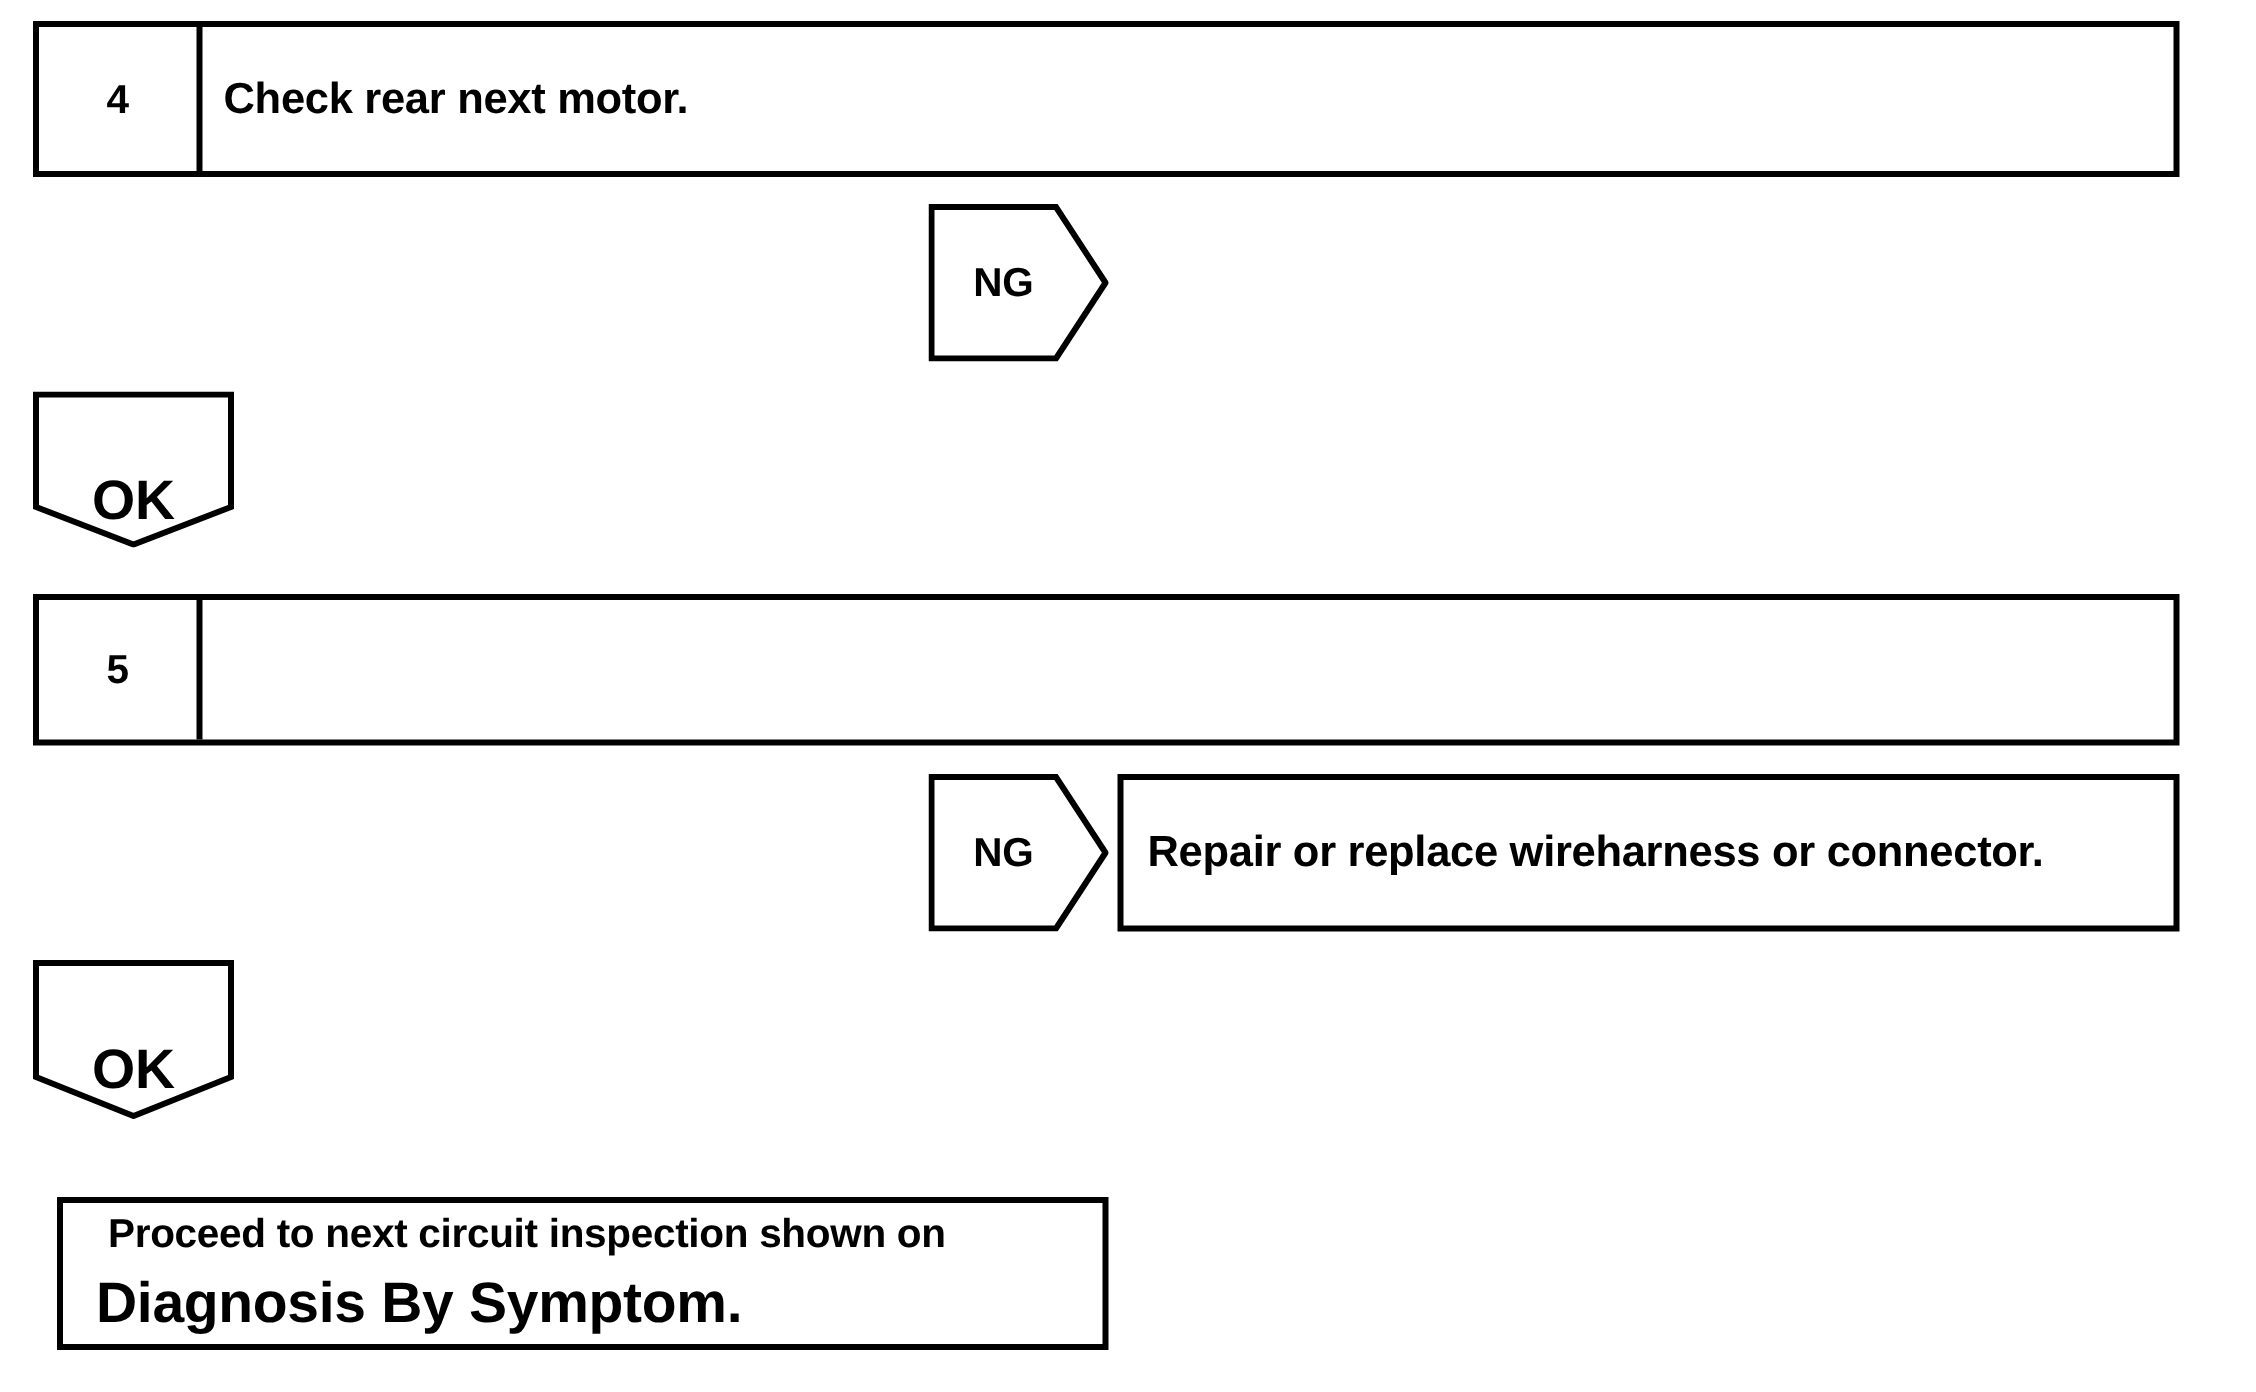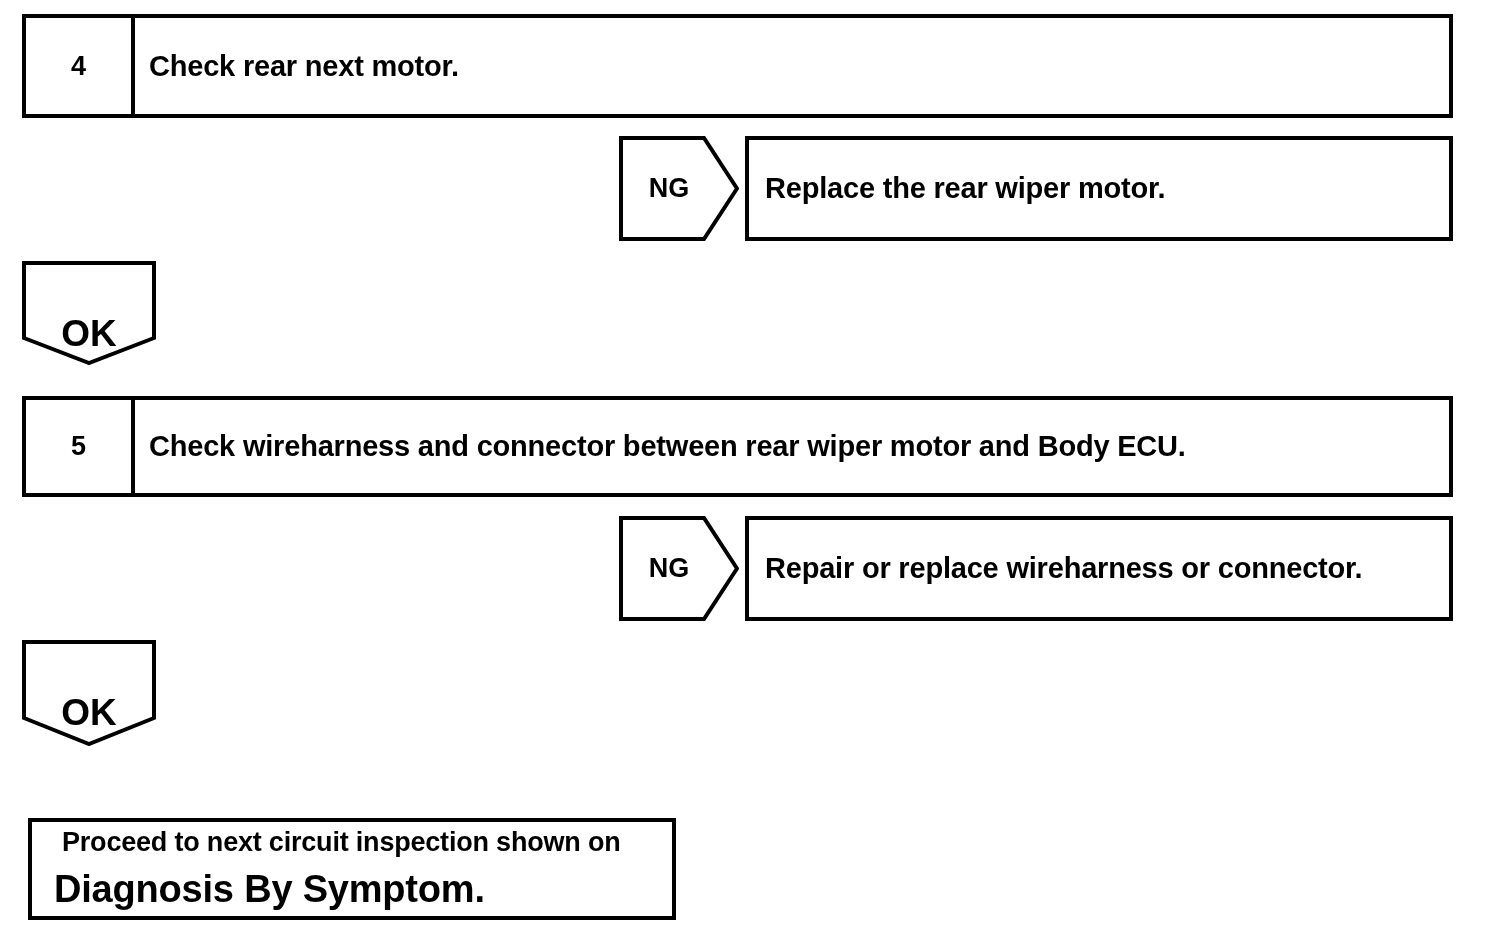--- a/index.html
+++ b/index.html
@@ -154,48 +154,46 @@
     <div class="step-text">Check rear next motor.</div>
   </div>
 
   <div class="ng-arrow" style="left:619px; top:136px; width:120px; height:105px;">
     <svg viewBox="0 0 120 105" preserveAspectRatio="none">
       <polygon points="2,2 85,2 118,52.5 85,103 2,103" fill="#ffffff" stroke="#000000" stroke-width="4" stroke-linejoin="miter"></polygon>
     </svg>
     <span class="ng-label">NG</span>
   </div>
 
-  <div class="result-box" style="left:745px; top:136px; width:708px; height:105px;">Replace the rear wiper motor.</div>
 
   <div class="ok-arrow" style="left:22px; top:261px; width:134px; height:104px;">
     <svg viewBox="0 0 134 104" preserveAspectRatio="none">
       <polygon points="2,2 132,2 132,77 67,102 2,77" fill="#ffffff" stroke="#000000" stroke-width="4" stroke-linejoin="miter"></polygon>
     </svg>
     <span class="ok-label">OK</span>
   </div>
 
   <div class="step-row" style="left:22px; top:396px; width:1431px; height:101px;">
     <div class="step-num">5</div>
-    <div class="step-text">Check wireharness and connector between rear wiper motor and Body ECU.</div>
   </div>
 
   <div class="ng-arrow" style="left:619px; top:516px; width:120px; height:105px;">
     <svg viewBox="0 0 120 105" preserveAspectRatio="none">
       <polygon points="2,2 85,2 118,52.5 85,103 2,103" fill="#ffffff" stroke="#000000" stroke-width="4" stroke-linejoin="miter"></polygon>
     </svg>
     <span class="ng-label">NG</span>
   </div>
 
   <div class="result-box" style="left:745px; top:516px; width:708px; height:105px;">Repair or replace wireharness or connector.</div>
 
   <div class="ok-arrow" style="left:22px; top:640px; width:134px; height:106px;">
     <svg viewBox="0 0 134 106" preserveAspectRatio="none">
       <polygon points="2,2 132,2 132,78 67,104 2,78" fill="#ffffff" stroke="#000000" stroke-width="4" stroke-linejoin="miter"></polygon>
     </svg>
     <span class="ok-label">OK</span>
   </div>
 
-  <div class="final-box" style="left:28px; top:798px; width:648px; height:102px;margin-top:20px;">
+  <div class="final-box" style="left:38px; top:798px; width:701px; height:102px;">
     <span class="line1">Proceed to next circuit inspection shown on</span>
     <span class="line2">Diagnosis By Symptom.</span>
   </div>
 
 </div>
 
 </body></html>

